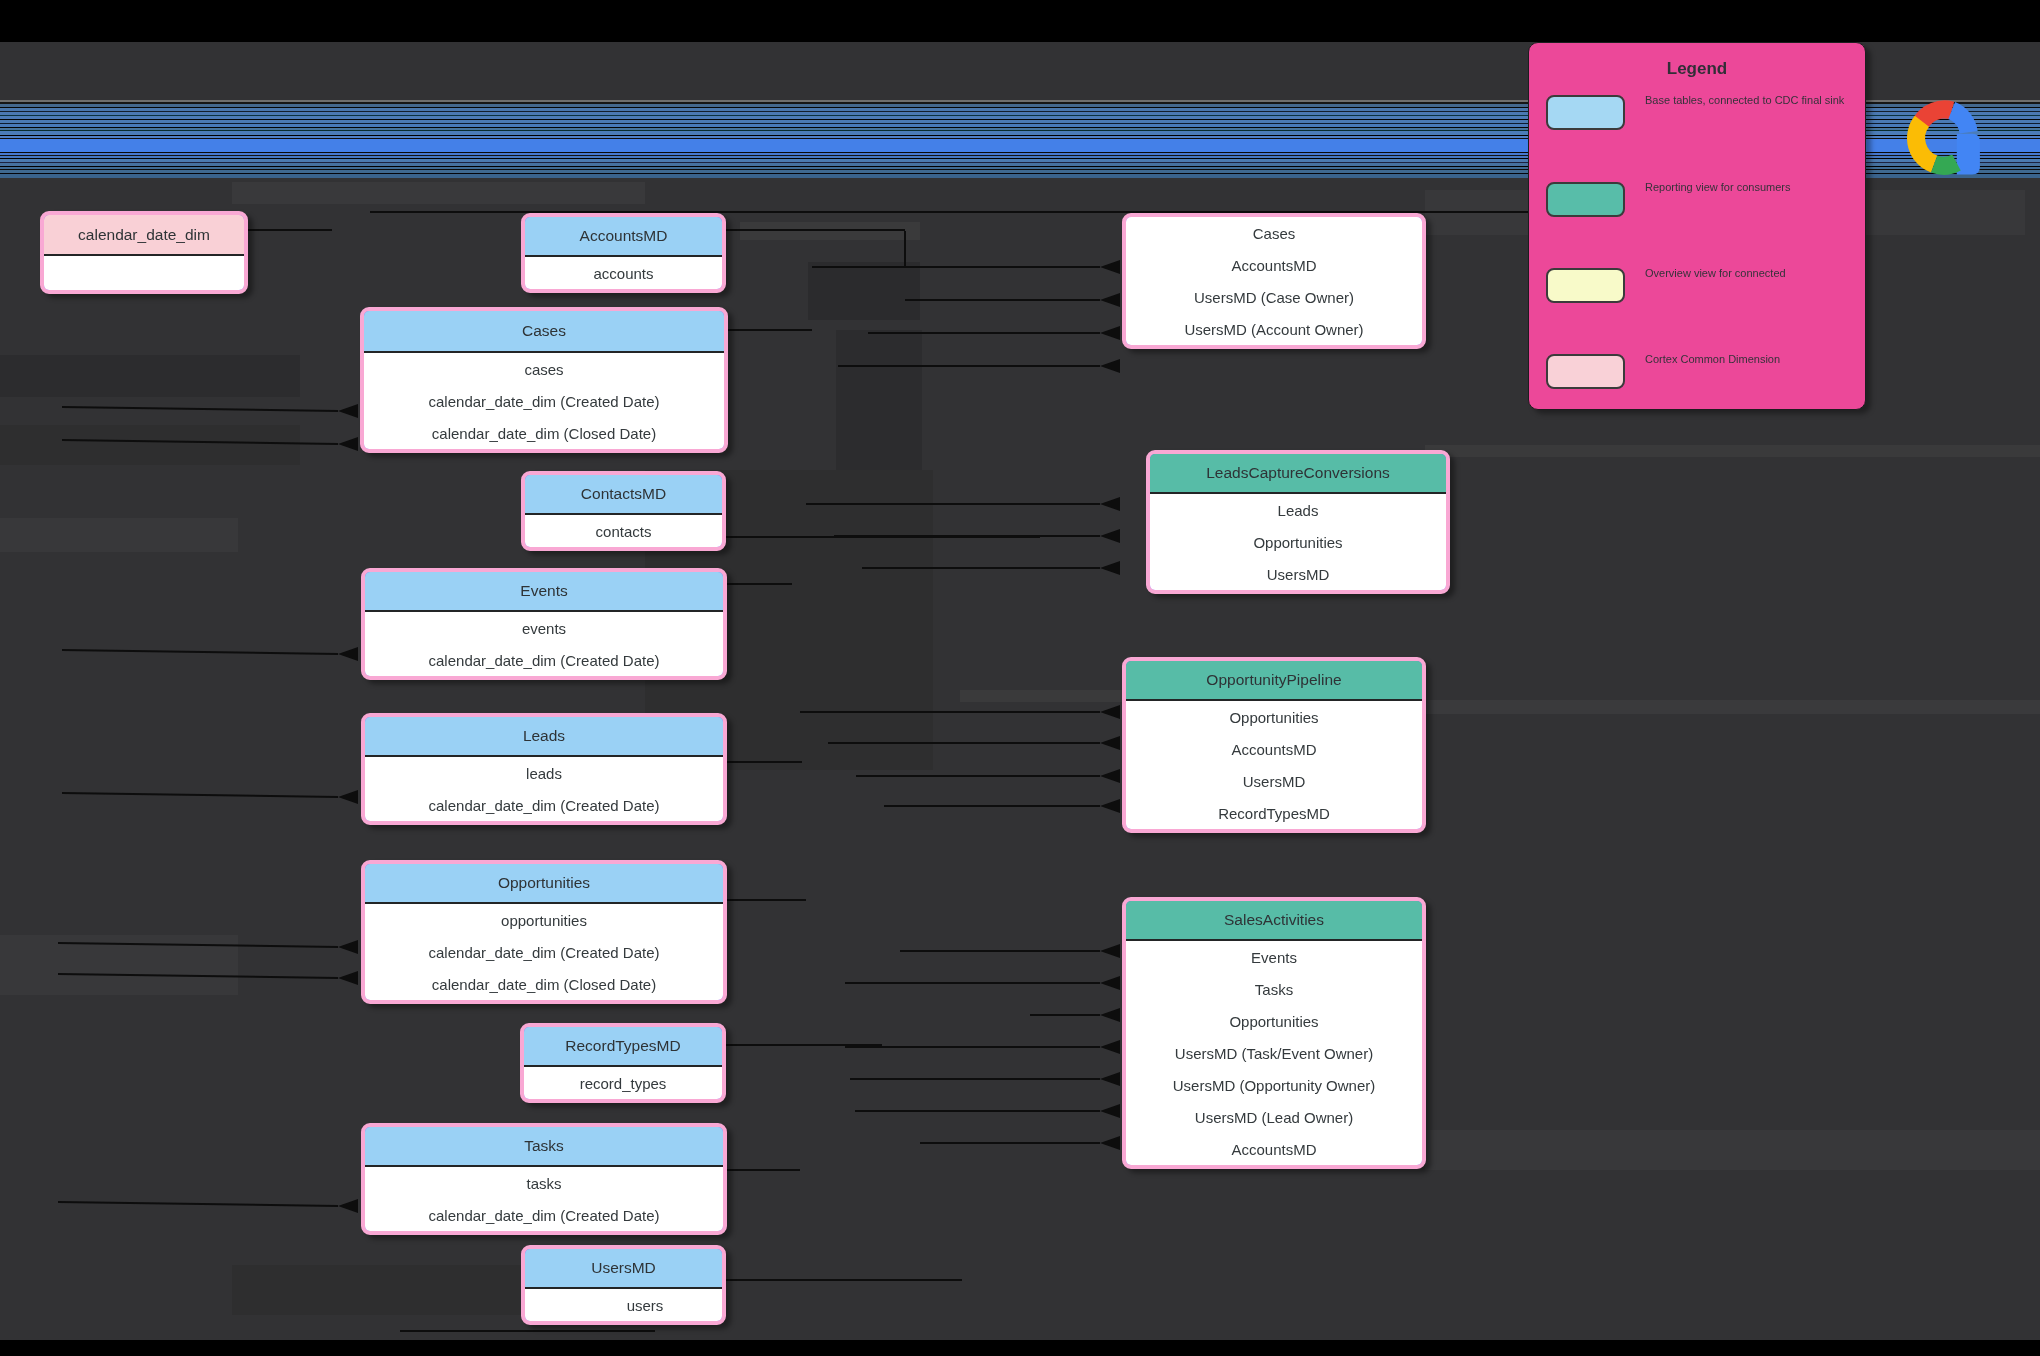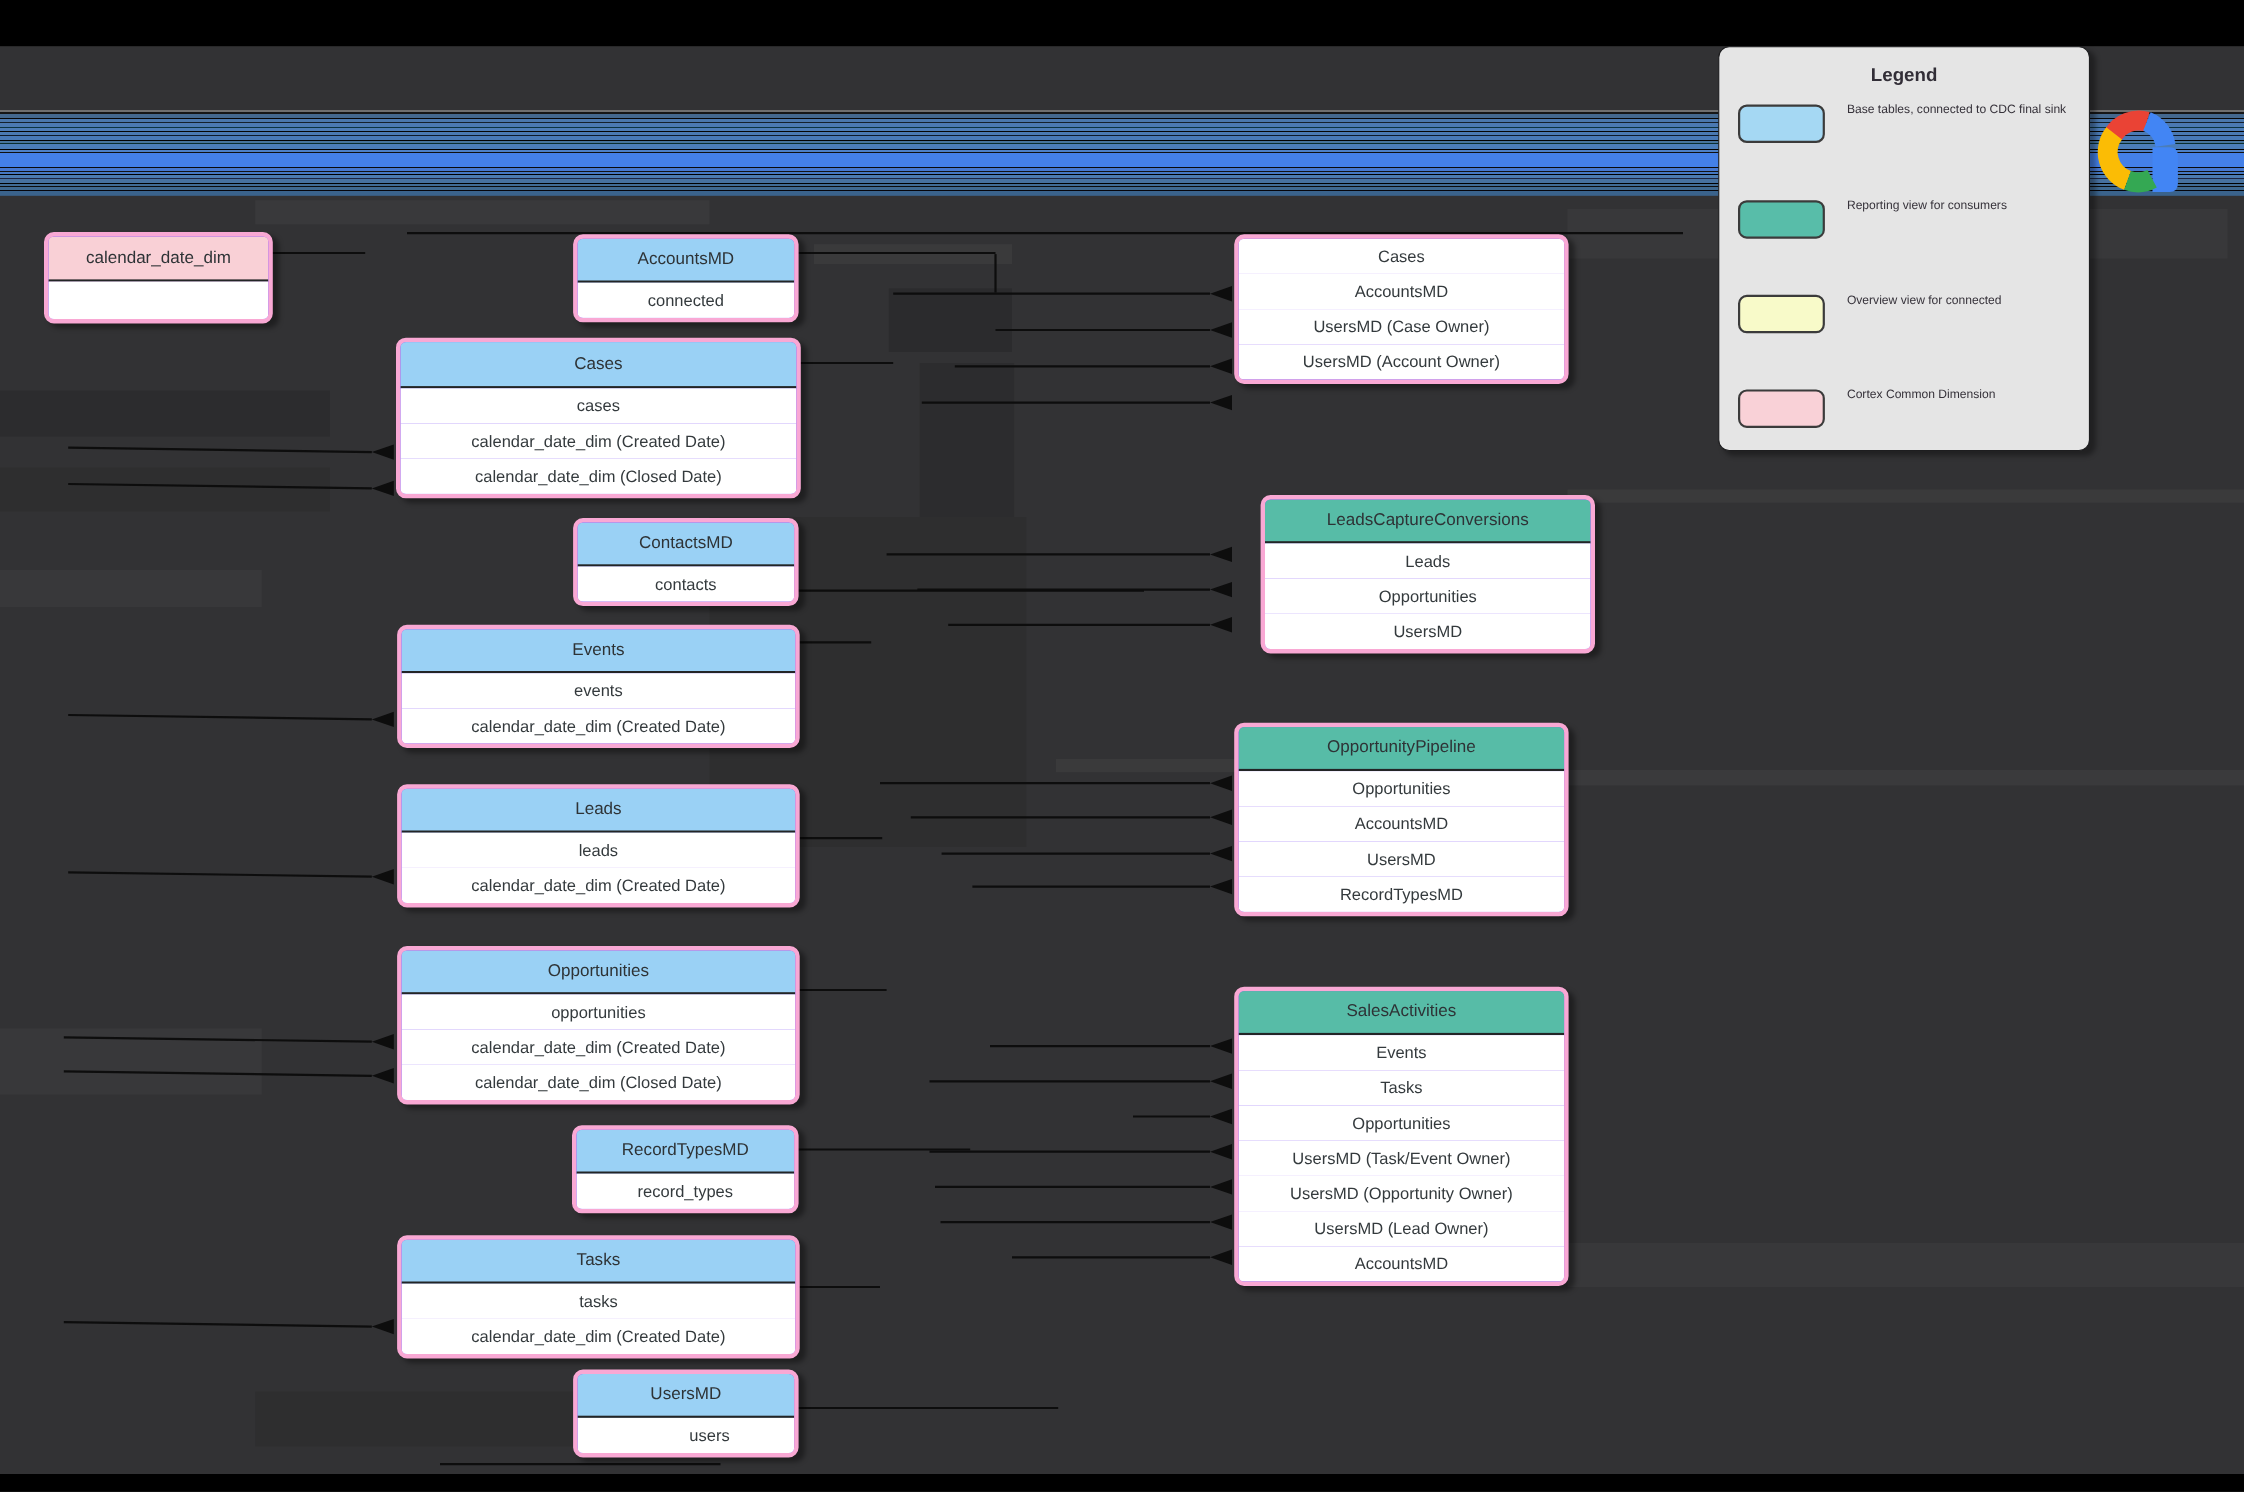--- a/index.html
+++ b/index.html
@@ -29,22 +29,22 @@
        box-shadow:5px 4px 5px rgba(0,0,0,.38);overflow:hidden;}
   .tbl-h{display:flex;align-items:center;justify-content:center;
          font-size:15.5px;color:#2e3336;border-bottom:2px solid #232526;}
   .h-base{background:#9ad1f5;}
   .h-view{background:#57bca7;}
   .h-dim{background:#f9d0d6;}
   .tbl-r{display:flex;align-items:center;justify-content:center;
          font-size:15px;color:#343a3d;background:#fff;}
   
   .legend{position:absolute;left:1528px;top:42px;width:336px;height:366px;
-          background:#e5e5e5;border-radius:10px;border:1px solid #1d1d1f;
-          box-shadow:5px 4px 5px rgba(0,0,0,.35);margin-left:34px;}
+          background:#ec4899;border-radius:10px;border:1px solid #1d1d1f;
+          box-shadow:5px 4px 5px rgba(0,0,0,.35);}
   .legend-title{position:absolute;left:0;top:16px;width:100%;text-align:center;
           font-size:17px;font-weight:bold;color:#322e37;}
   .legend-item{position:absolute;left:0;width:100%;height:40px;}
   .legend-swatch{position:absolute;left:17px;top:0;width:79px;height:35px;
           border:2px solid #3b3b3b;border-radius:8px;box-sizing:border-box;}
   .legend-label{position:absolute;left:116px;top:-5px;width:210px;
           font-size:11px;line-height:21.5px;font-weight:500;color:#36323a;}
   .logo{position:absolute;left:1901px;top:92px;width:94px;height:88px;}
   svg.connectors{position:absolute;left:0;top:0;width:2040px;height:1356px;}
 </style>
@@ -138,21 +138,21 @@
       <path d="M 1100 1143 L 1120 1136 L 1120 1150 Z" fill="#0d0d0d"></path>
     </svg>
 
   <div id="diagram">
       <div class="tbl" style="left: 40px; top: 211px; width: 200px;">
         <div class="tbl-h h-dim" style="height: 39px;">calendar_date_dim</div>
         <div class="tbl-r" style="height: 34px;"></div>
       </div>
       <div class="tbl" style="left: 521px; top: 213px; width: 197px;">
         <div class="tbl-h h-base" style="height: 38px;">AccountsMD</div>
-        <div class="tbl-r" style="height: 32px;">connected</div>
+        <div class="tbl-r" style="height: 32px;">accounts</div>
       </div>
       <div class="tbl" style="left: 360px; top: 307px; width: 360px;">
         <div class="tbl-h h-base" style="height: 40px;">Cases</div>
         <div class="tbl-r" style="height: 32px;">cases</div>
         <div class="tbl-r" style="height: 32px;">calendar_date_dim (Created Date)</div>
         <div class="tbl-r" style="height: 32px;">calendar_date_dim (Closed Date)</div>
       </div>
       <div class="tbl" style="left: 521px; top: 471px; width: 197px;">
         <div class="tbl-h h-base" style="height: 38px;">ContactsMD</div>
         <div class="tbl-r" style="height: 32px;">contacts</div>

